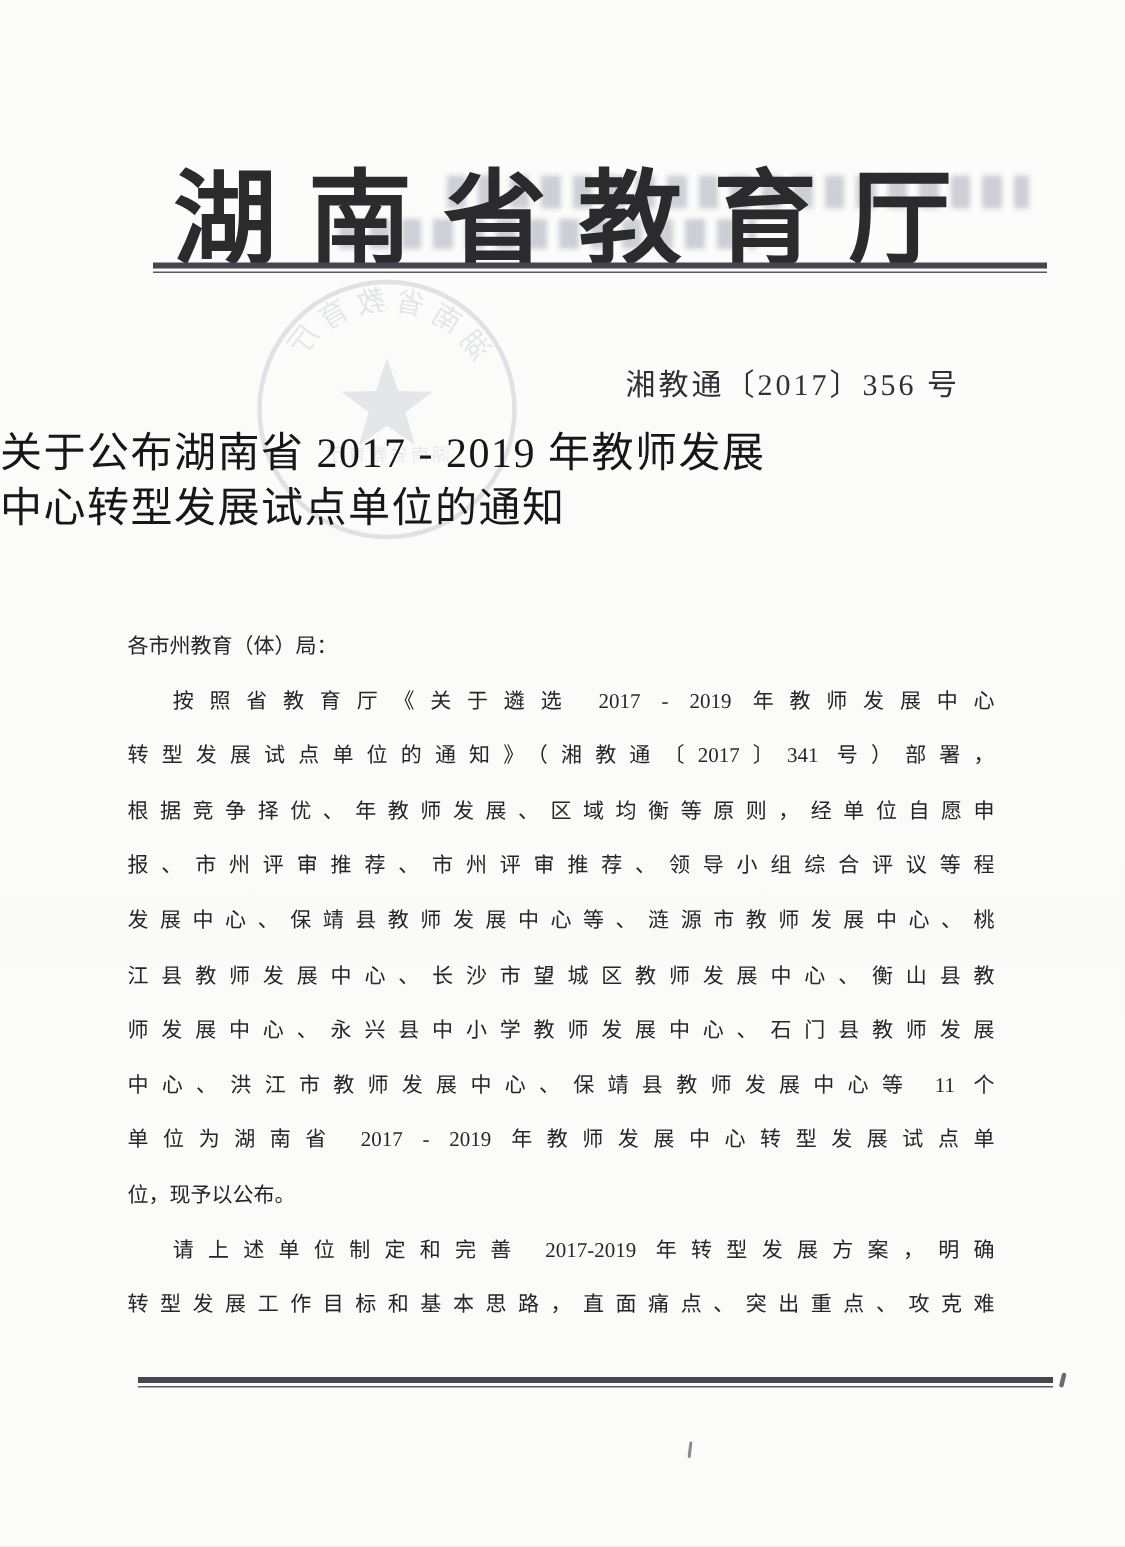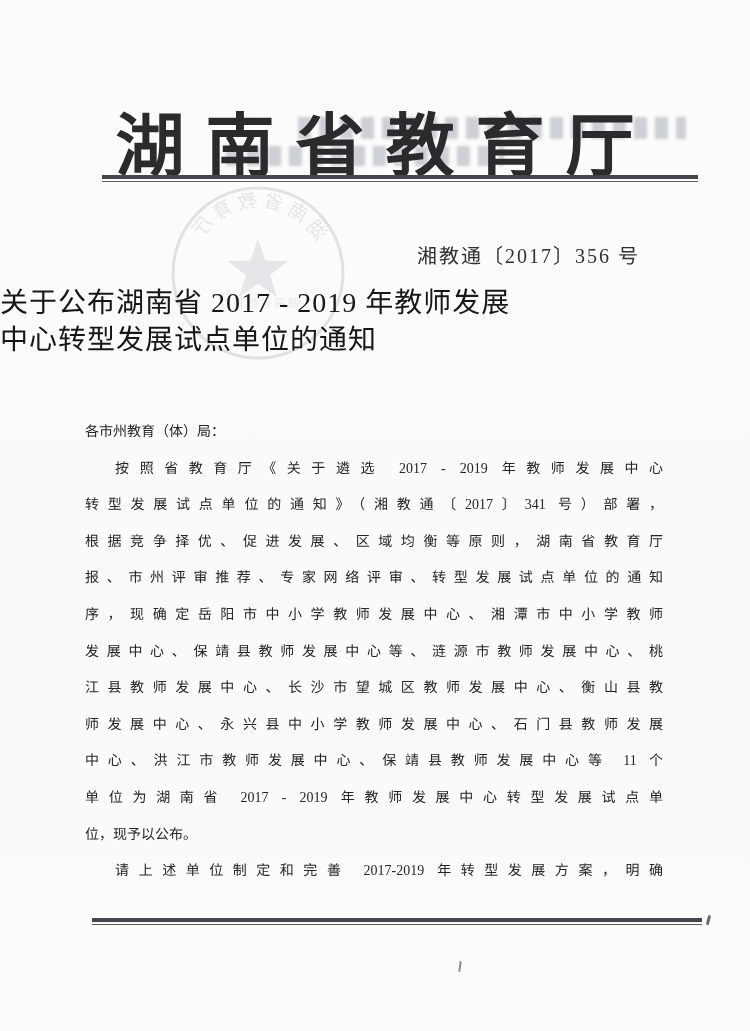--- a/index.html
+++ b/index.html
@@ -84,30 +84,30 @@
 
   <div class="title">
     <div>关于公布湖南省 2017 - 2019 年教师发展</div>
     <div>中心转型发展试点单位的通知</div>
   </div>
 
   <div class="body-text">
     <div class="line end">各市州教育（体）局：</div>
     <div class="line indent">按照省教育厅《关于遴选 2017 - 2019 年教师发展中心</div>
     <div class="line">转型发展试点单位的通知》（湘教通〔2017〕341 号）部署，</div>
-    <div class="line">根据竞争择优、促进发展、区域均衡等原则，湖南省教育厅</div>
-    <div class="line">报、市州评审推荐、专家网络评审、转型发展试点单位的通知</div>
-    <div class="line">序，现确定岳阳市中小学教师发展中心、湘潭市中小学教师</div>
+    <div class="line">根据竞争择优、年教师发展、区域均衡等原则，经单位自愿申</div>
+    <div class="line">报、市州评审推荐、市州评审推荐、领导小组综合评议等程</div>
     <div class="line">发展中心、保靖县教师发展中心等、涟源市教师发展中心、桃</div>
     <div class="line">江县教师发展中心、长沙市望城区教师发展中心、衡山县教</div>
     <div class="line">师发展中心、永兴县中小学教师发展中心、石门县教师发展</div>
     <div class="line">中心、洪江市教师发展中心、保靖县教师发展中心等 11 个</div>
     <div class="line">单位为湖南省 2017 - 2019 年教师发展中心转型发展试点单</div>
     <div class="line end">位，现予以公布。</div>
     <div class="line indent">请上述单位制定和完善 2017-2019 年转型发展方案，明确</div>
+    <div class="line">转型发展工作目标和基本思路，直面痛点、突出重点、攻克难</div>
   </div>
 
   <div class="rule rule-bottom"></div>
 
   <div class="scan-mark scan-mark-1"></div>
   <div class="scan-mark scan-mark-2"></div>
 
 </div>
 
 </body></html>

